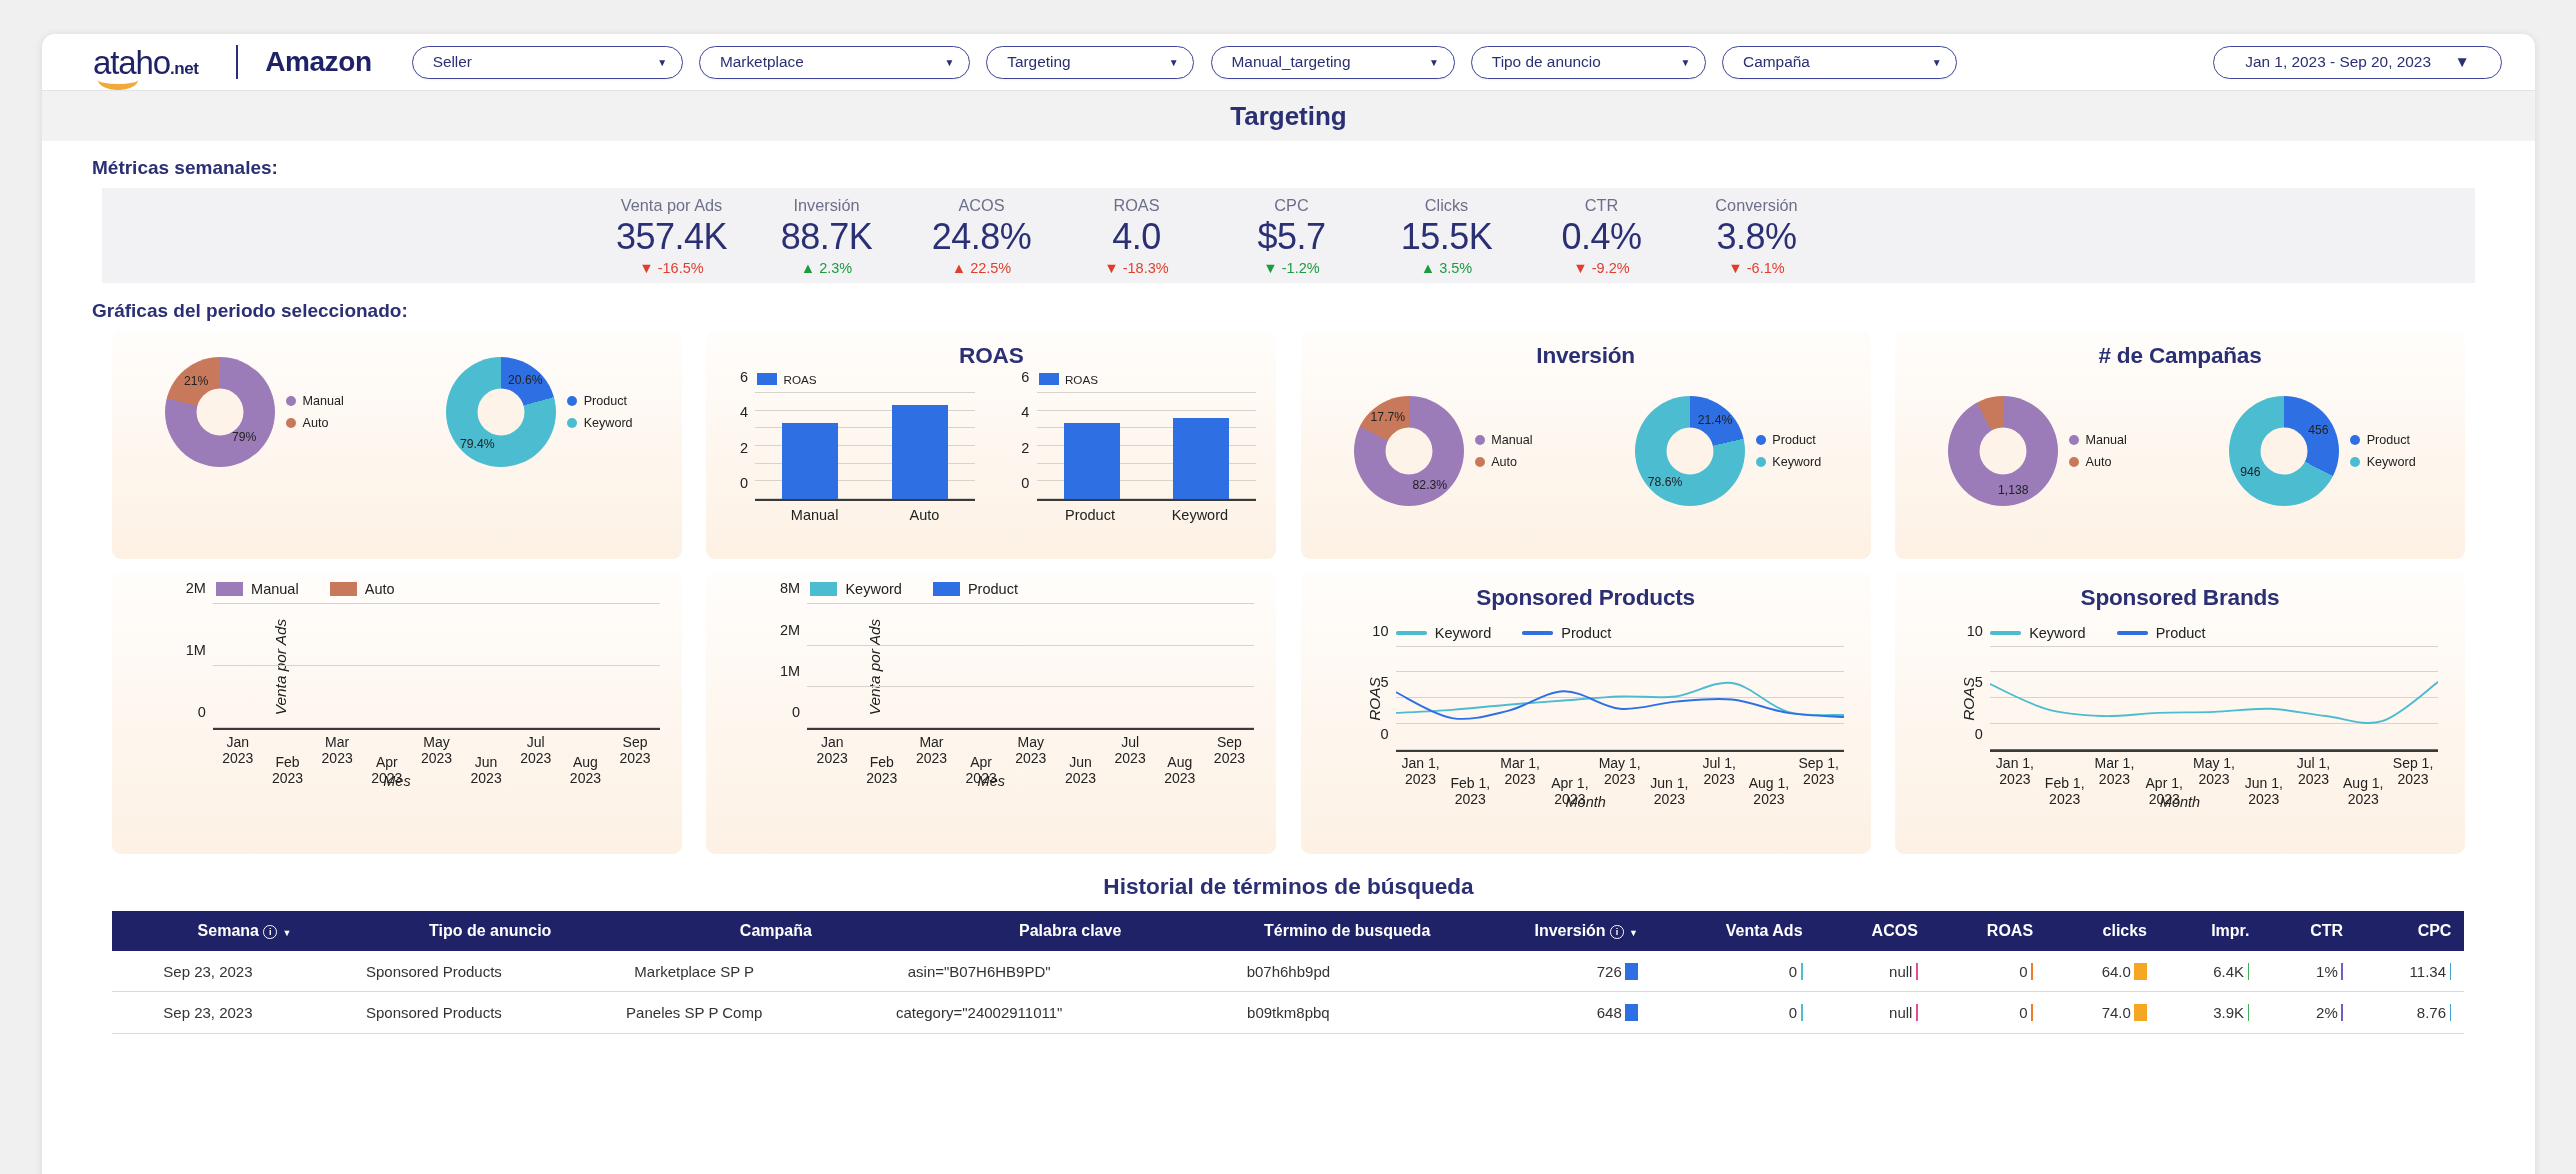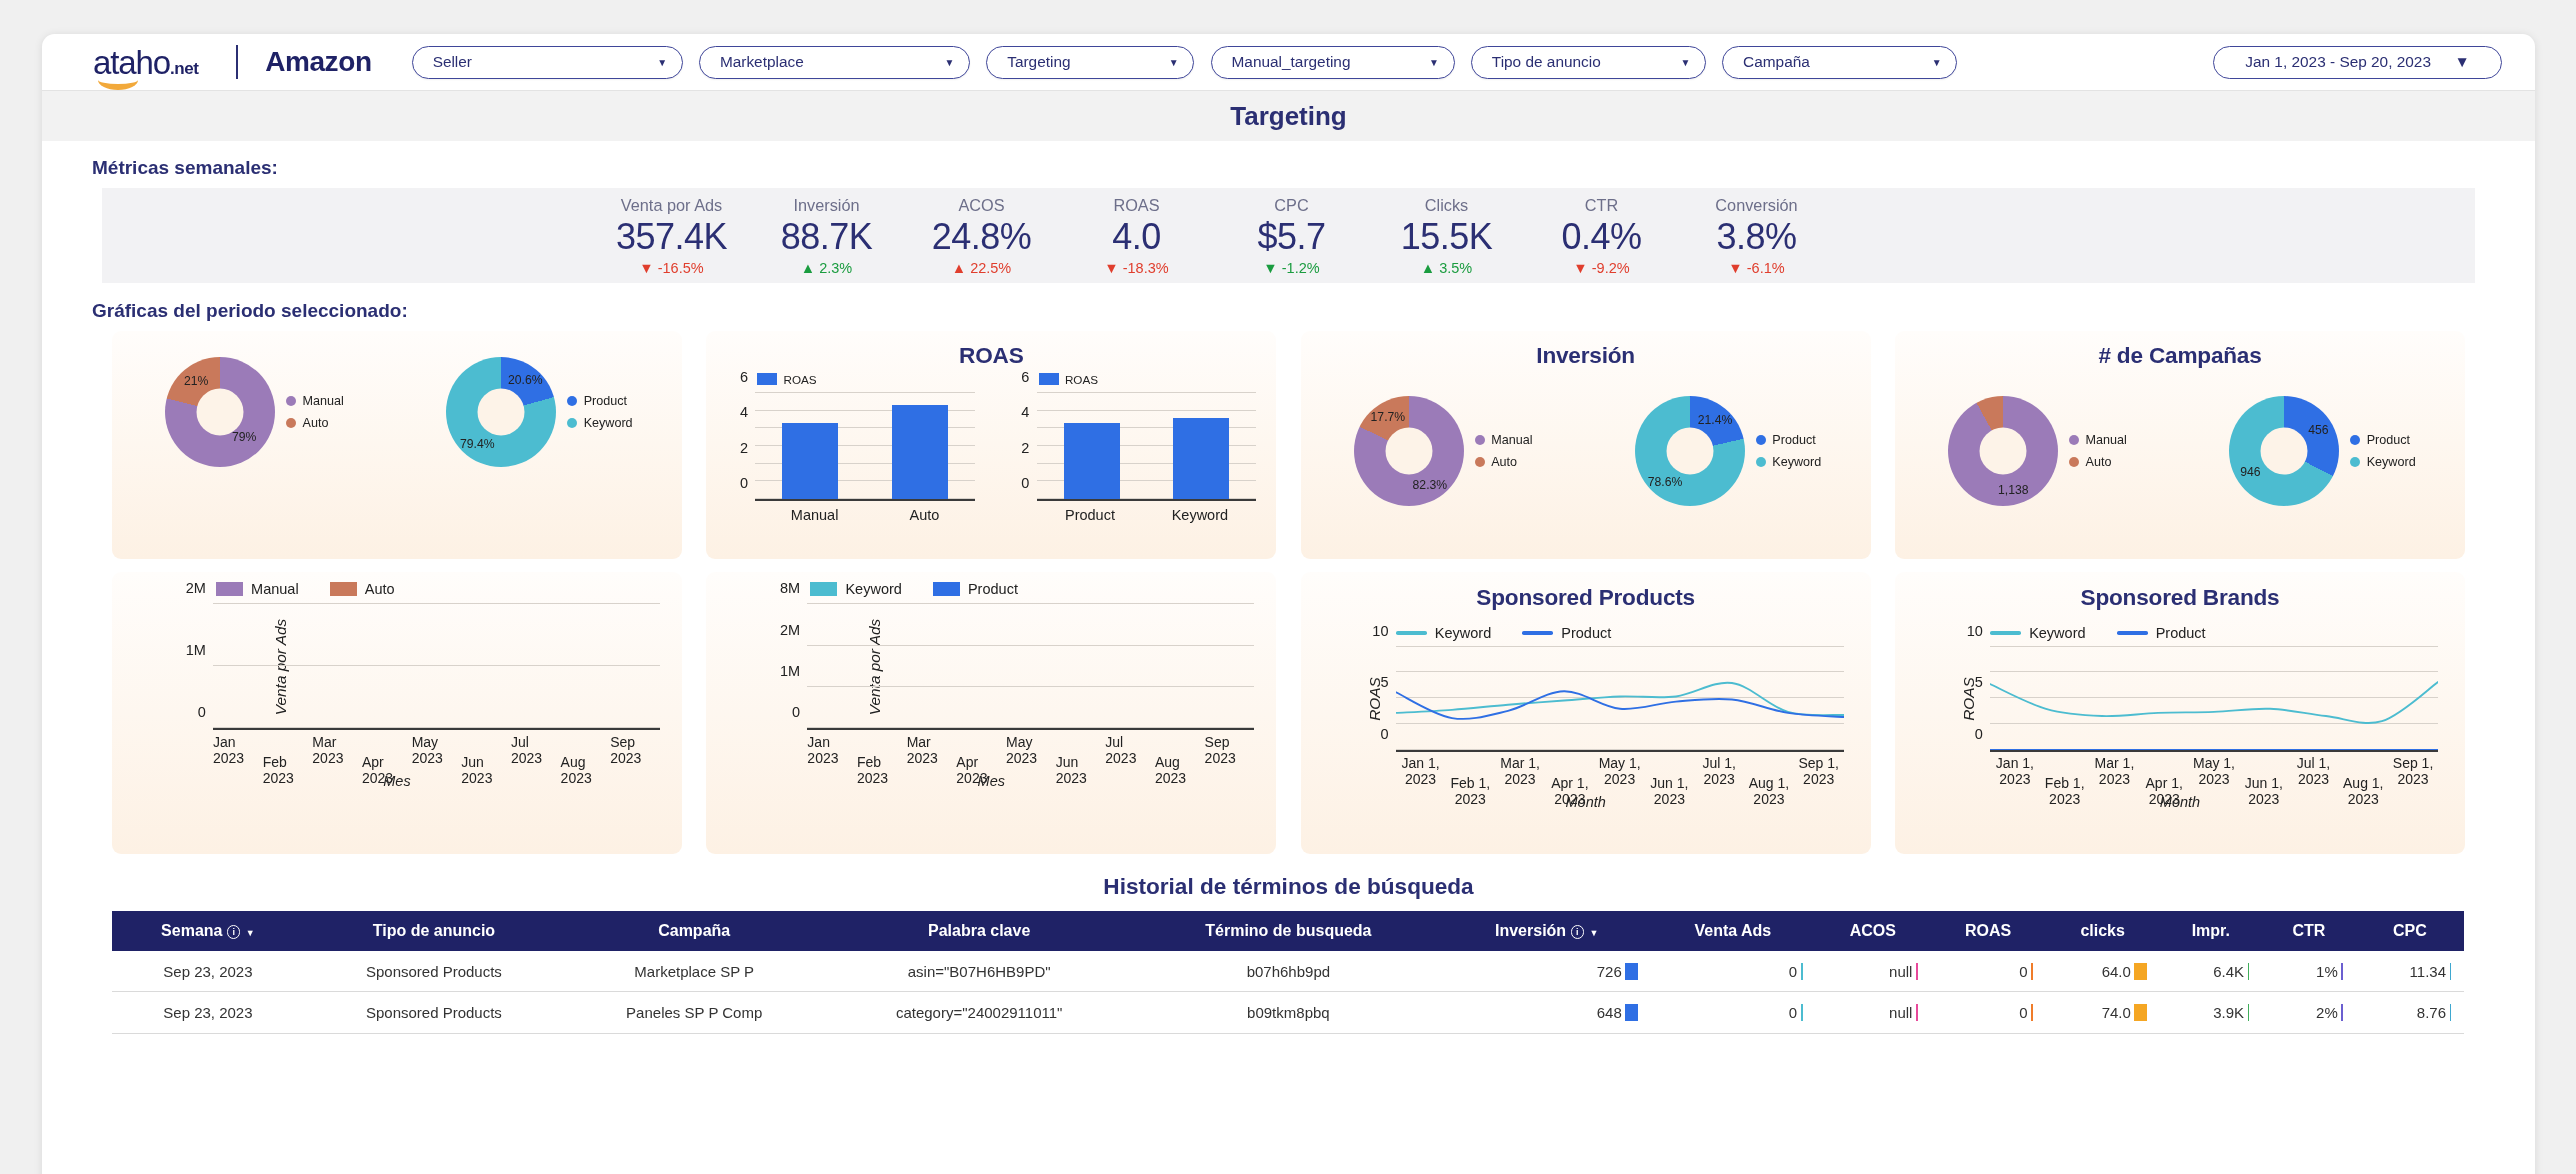--- a/index.html
+++ b/index.html
@@ -147,42 +147,42 @@
   .grp { display: flex; align-items: flex-end; gap: 1.8px; }
   .grp .b { width: 19px; }
   .yaxis-title {
     position: absolute; left: 20px; top: 50%;
     transform: translateY(-50%) rotate(-90deg);
     font-size: 15.4px; font-style: italic; color: #222; white-space: nowrap;
   }
   .gx { position: relative; margin: 0 22px 0 101px; height: 42px; }
   .gx .row1, .gx .row2 { position: absolute; left:0; right:0; display:flex; }
   .gx .row1 { top: 3.6px; } .gx .row2 { top: 23.5px; }
-  .gx span { font-size: 14px; color: #222; text-align: left; flex: 1; }
+  .gx span { font-size: 14px; color: #222; text-align: center; flex: 1; }
   .xaxis-title { text-align: center; font-size: 14.5px; font-style: italic; color: #222; margin-top: 0.9px;}
 
   
   .lchart { position: relative; height: 230px; }
   .lleg { display: flex; gap: 31px; margin-left: 95px; margin-top: 14.5px; margin-bottom: 5.4px; }
   .lleg .item { display: flex; align-items: center; gap: 8.1px; }
   .lleg .ln { width: 31px; height: 3.6px; border-radius: 1.8px;}
   .lleg span { font-size: 14.5px; color: #222; }
   .lplot-wrap { position: relative; height: 105px; margin: 0 27px 0 95px; }
   .lplot { position: relative; height: 100%; border-bottom: 2.3px solid #3a3a3a; }
   .lx { position: relative; margin: 0 27px 0 95px; height: 42px; }
   .lx .row1, .lx .row2 { position: absolute; left:0; right:0; display:flex; }
   .lx .row1 { top: 3.6px; align-items: center; } .lx .row2 { top: 23.5px; }
   .lx span { font-size: 14px; color: #222; text-align:center; flex:1;}
 
   
   .table-title { text-align: center; font-size: 22.6px; font-weight: 700; color: #2b2f73; margin-top: 20px; }
   .tbl { margin: 11px 70px 0 70px; border-collapse: collapse; width: calc(100% - 141px); }
   .tbl thead th {
     background: #1f2266; color: #fff; font-size: 16px; font-weight: 700;
-    padding: 11px 12.6px; text-align: center; white-space: nowrap;
+    padding: 11px 12.6px; text-align: right; white-space: nowrap;
   }
   .tbl tbody td {
     font-size: 15px; color: #333; padding: 11.7px 12.6px;
     border-bottom: 0.9px solid #dadada; white-space: nowrap;
   }
   .tbl tbody td.c { text-align: center; }
   .tbl tbody td.r { text-align: right; }
   .cellbar { display: inline-flex; align-items: center; gap: 3.6px; justify-content: flex-end; width: 100%;}
   .cellbar .v { }
   .cellbar .bmark { display: inline-block; height: 17px; }

